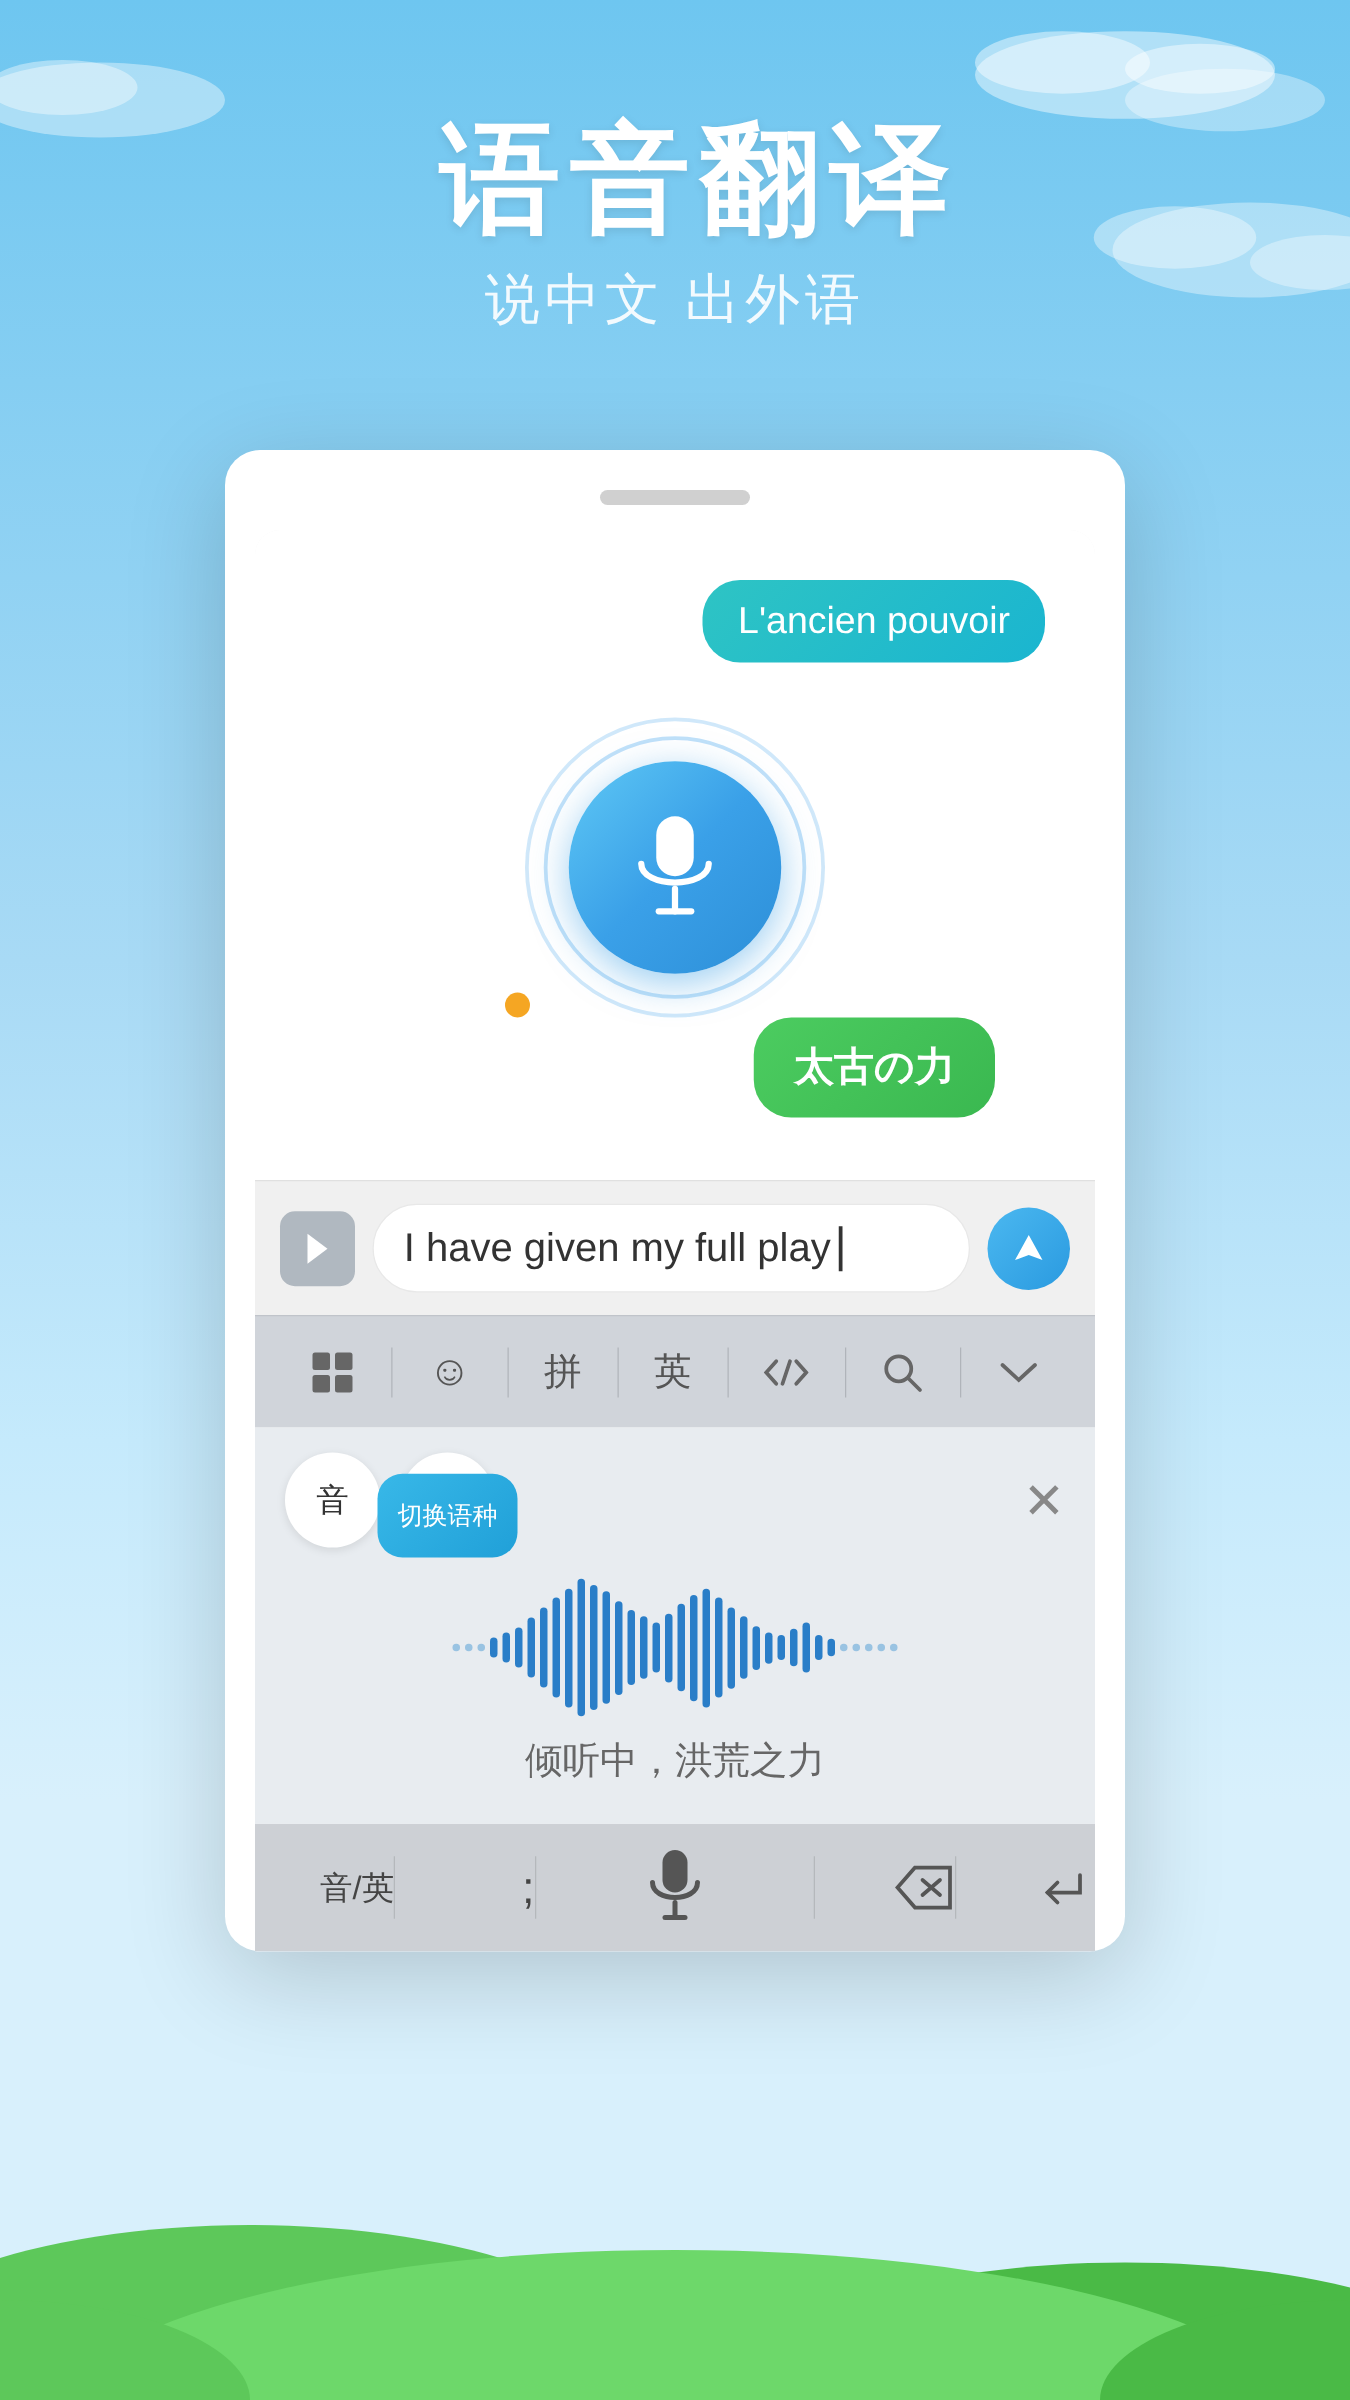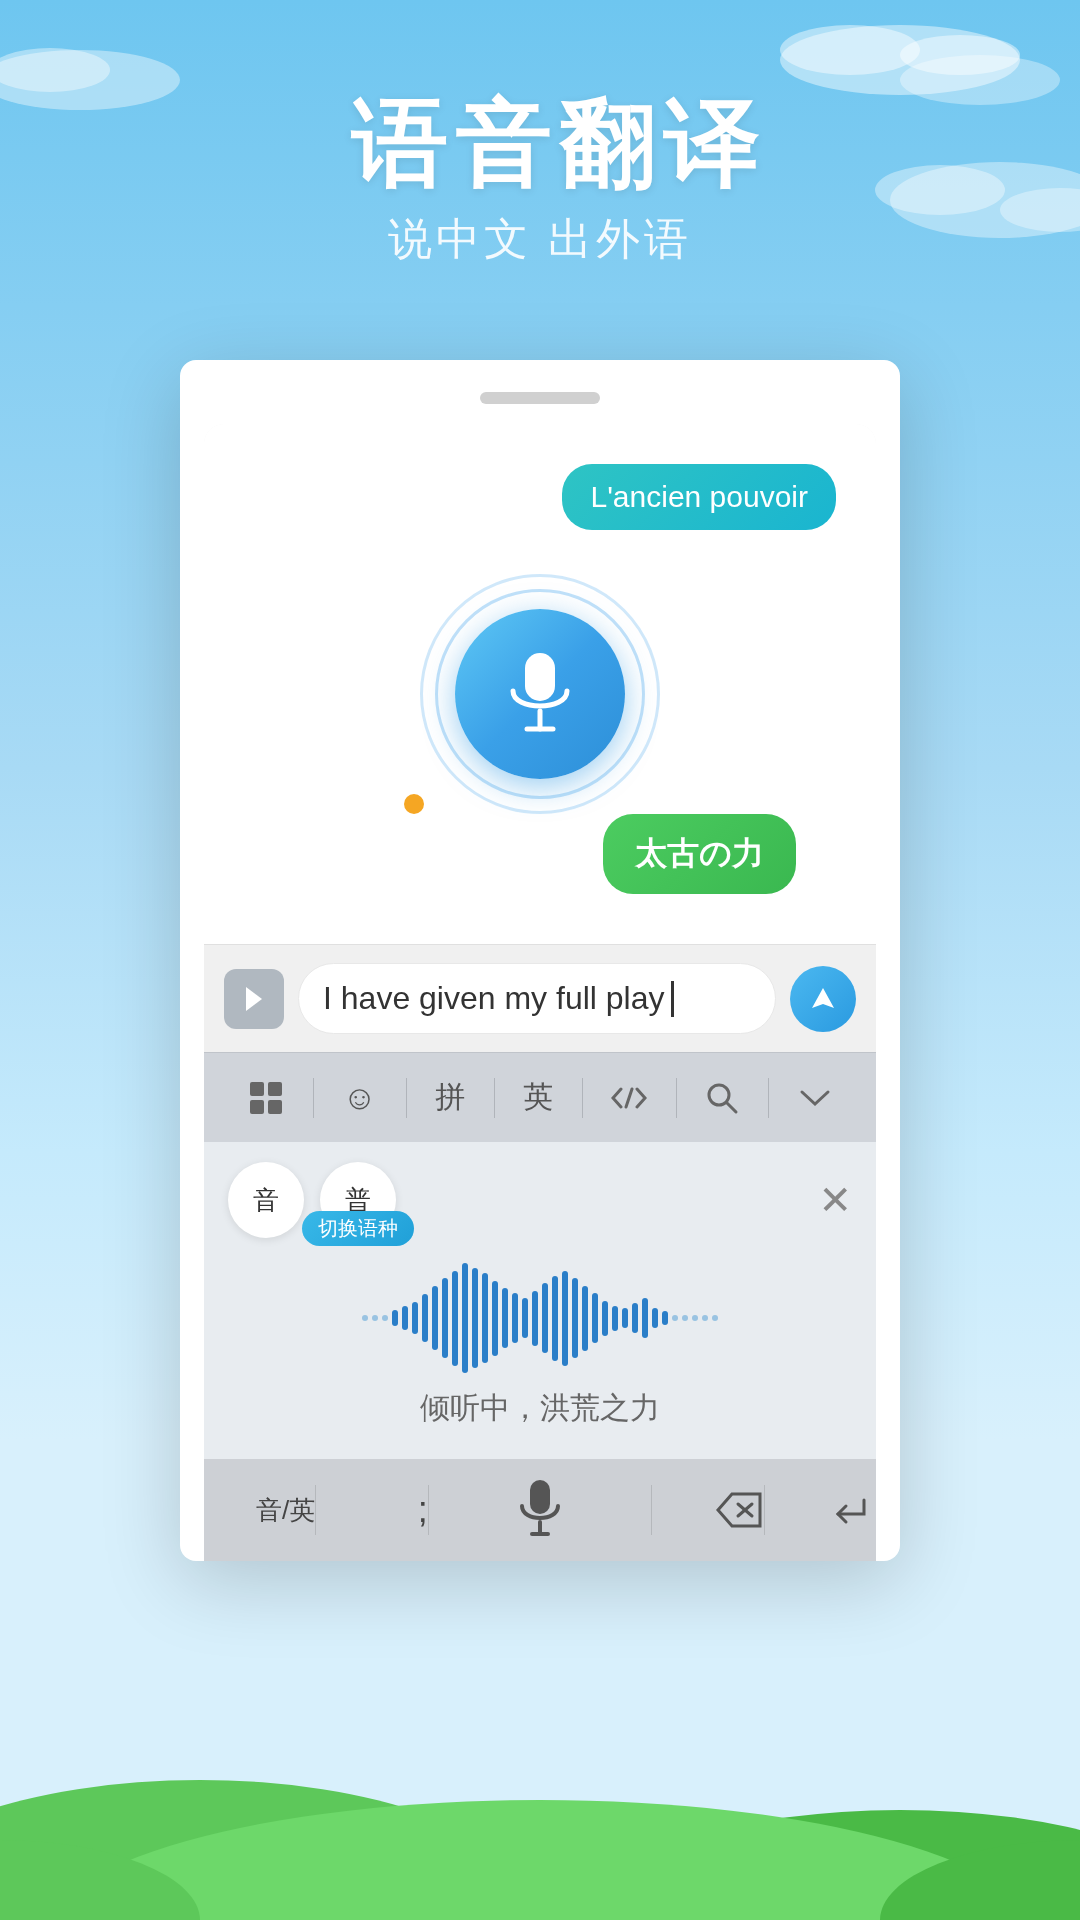--- a/index.html
+++ b/index.html
@@ -48,21 +48,21 @@
       position: absolute;
       top: 360px;
       left: 50%;
       transform: translateX(-50%);
       width: 720px;
       z-index: 10;
     }
     .phone-outer {
       width: 720px;
       background: white;
-      border-radius: 16px;
+      border-radius: 28px;
       padding: 32px 24px 0 24px;
       box-shadow: 0 20px 80px rgba(0,0,0,0.18);
       position: relative;
     }
     .phone-notch {
       width: 120px;
       height: 12px;
       background: #d0d0d0;
       border-radius: 6px;
       margin: 0 auto 20px auto;
@@ -502,21 +502,21 @@
       </div>
 
       <div class="voice-keyboard">
         <div class="voice-kb-top">
           <div class="voice-lang-buttons">
             <div class="voice-lang-btn">
               <span>音</span>
             </div>
             <div class="voice-lang-btn" style="position:relative;">
               <span>普</span>
-              <div style="position:absolute;bottom:-8px;left:50%;transform:translateX(-50%);background:linear-gradient(135deg,#38b8e8,#20a0d8);color:white;font-size:20px;padding:4px 16px;border-radius:20px;white-space:nowrap;">
+              <div style="position:absolute;bottom:-8px;left:50%;transform:translateX(-50%);background:linear-gradient(135deg,#38b8e8,#20a0d8);color:white;font-size:20px;padding:20px 16px;border-radius:20px;white-space:nowrap;">
                 <span>切换语种</span>
               </div>
             </div>
           </div>
           <div class="close-btn">✕</div>
         </div>
 
         <div class="waveform-area">
 
           <div class="wave-dot"></div>

